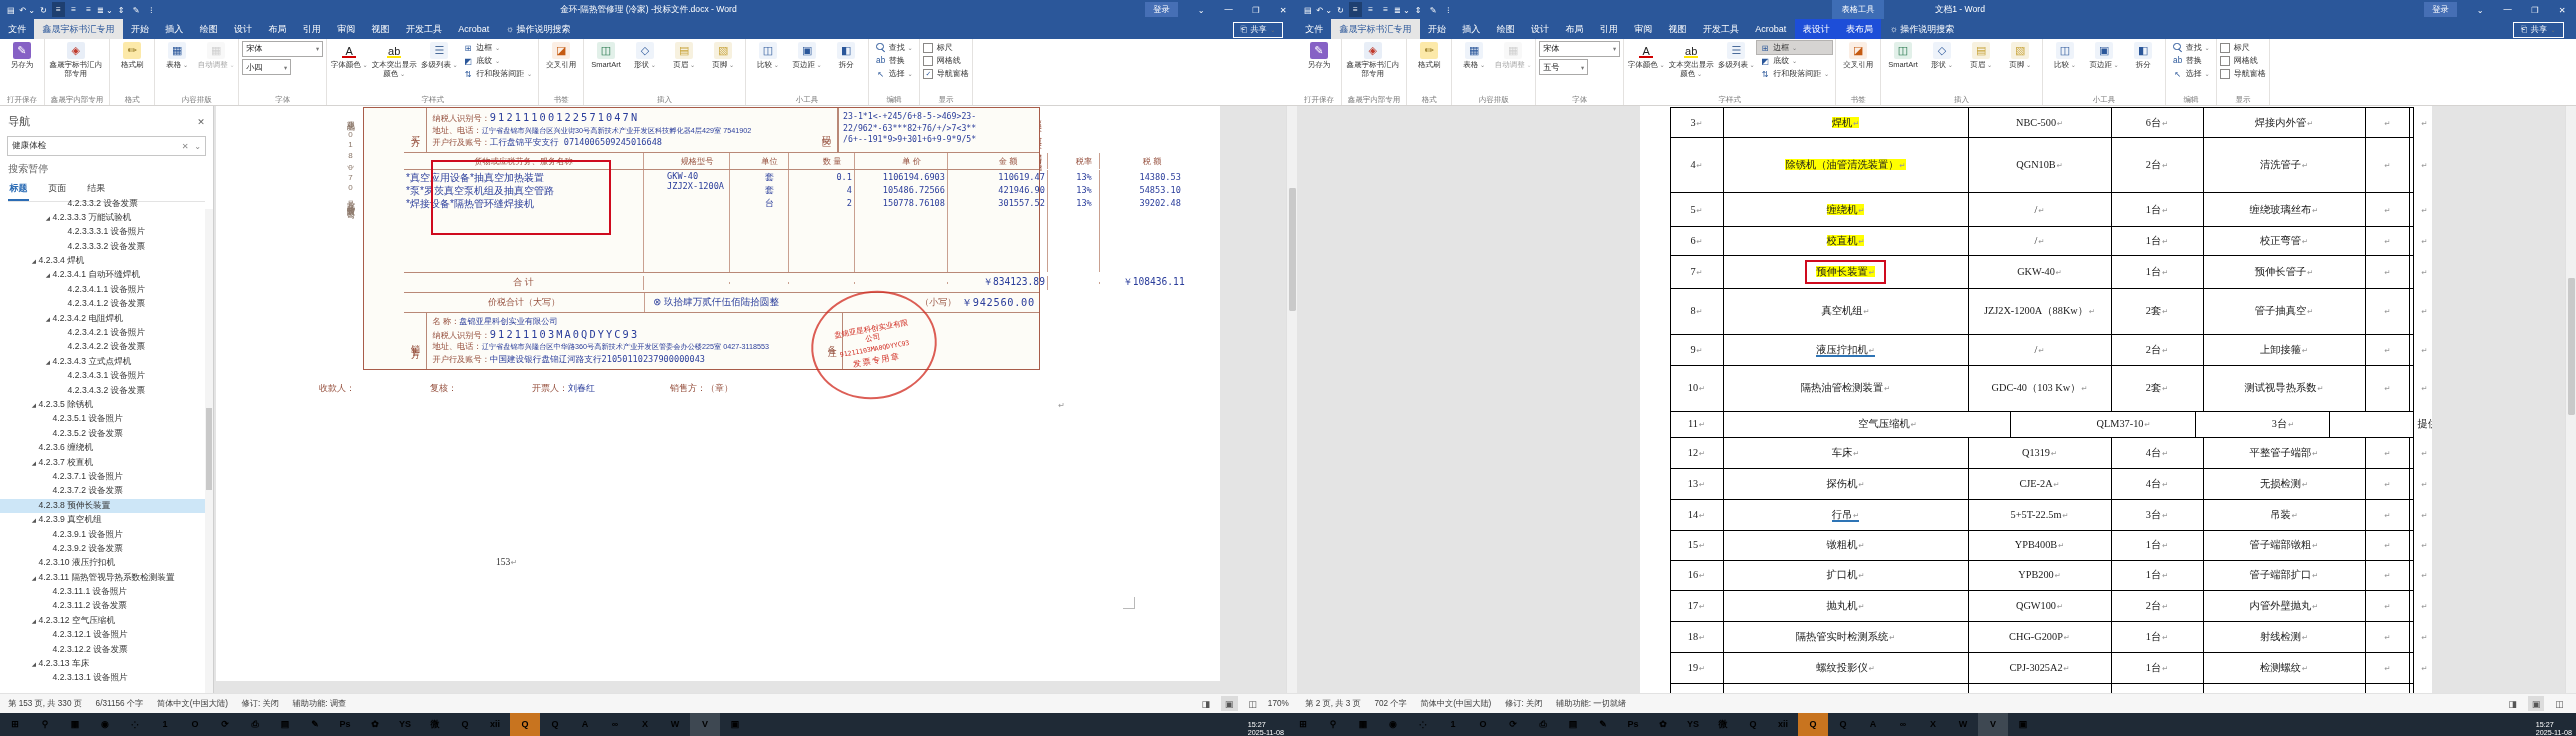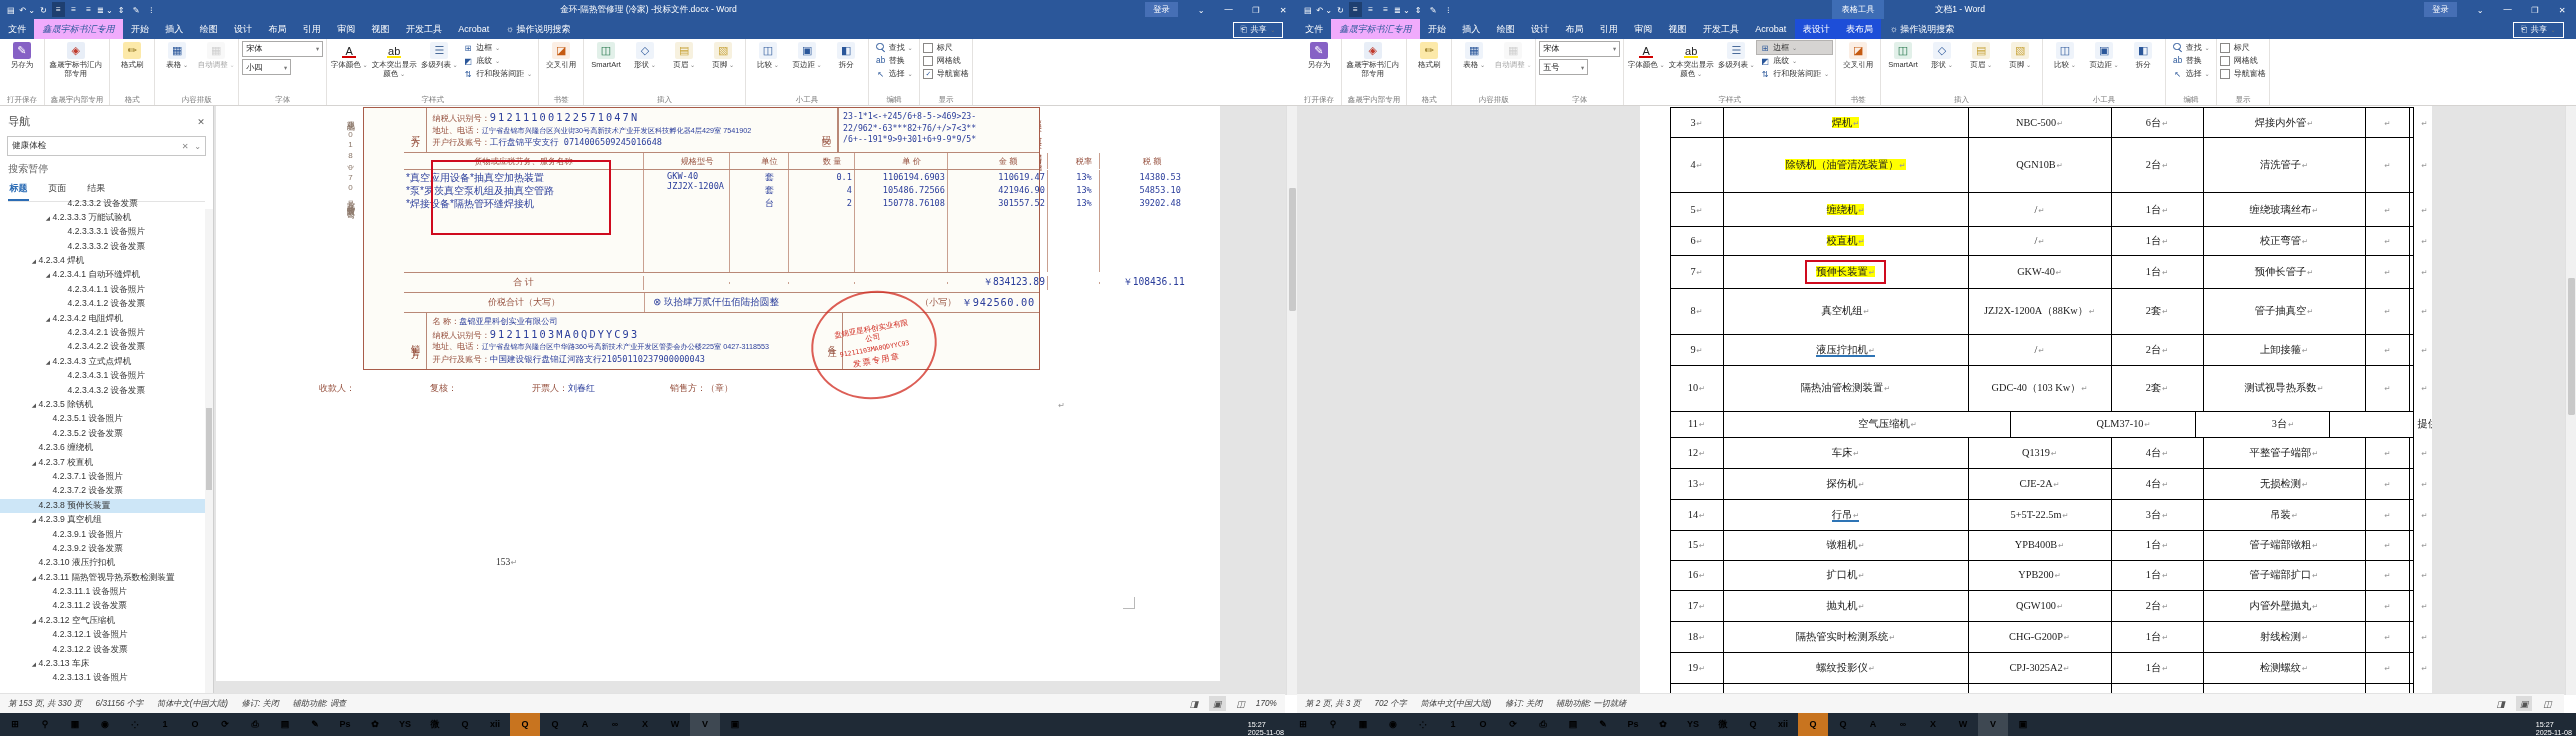--- a/index.html
+++ b/index.html
@@ -12,21 +12,21 @@
   .qat .qbtn{min-width:13.7px;height:15px;display:flex;align-items:center;justify-content:center;font-size:8.2px;color:#fff;}
   .qat .qbtn.press{background:#1e3f70;}
   .tb-title{position:absolute;left:0;right:0;text-align:center;font-size:8.6px;pointer-events:none;}
   .tb-right{margin-left:auto;display:flex;align-items:center;height:19px;}
   .login{background:#466fb5;padding:2.1px 8.2px;font-size:8.2px;margin-right:9.6px;}
   .wbtn{width:27.4px;height:19px;display:flex;align-items:center;justify-content:center;font-size:8.2px;}
   .ctxhdr{position:absolute;top:0;height:19px;background:#3e6db5;color:#fff;display:flex;align-items:center;justify-content:center;font-size:8.2px;padding:0 9.6px;}
   
   .tabsrow{height:20px;background:#2b579a;display:flex;align-items:stretch;position:relative;}
   .rtab{display:flex;align-items:center;padding:0 8.2px;font-size:9px;color:#fff;white-space:nowrap;}
-  .rtab.active{background:#f0abfc;color:#2b579a;font-style:italic;}
+  .rtab.active{background:#e5e5e5;color:#2b579a;}
   .rtab.ctx{background:#1d4ed8;}
   .sharebtn{margin-left:auto;margin-right:6.9px;align-self:center;border:0.7px solid #fff;color:#fff;font-size:8.2px;padding:1.4px 6.9px;display:flex;gap:3.4px;align-items:center;}
   
   .ribbon{height:66px;background:#fff;border-bottom:0.7px solid #d5d3d1;display:flex;align-items:stretch;overflow:hidden;}
   .rgroup{display:flex;flex-direction:column;border-right:0.7px solid #e4e2e0;padding:2.1px 3.4px 0;}
   .rgroup .ritems{flex:1;display:flex;align-items:flex-start;gap:2.1px;}
   .rgroup .glabel{height:10.3px;font-size:7.5px;color:#7b7b7b;text-align:center;white-space:nowrap;padding:0 2.7px;}
   .bigbtn{width:37px;display:flex;flex-direction:column;align-items:center;padding-top:1.4px;color:#333;}
   .bigbtn .bicon{width:18px;height:16.5px;display:flex;align-items:center;justify-content:center;border-radius:2.1px;font-size:11px;margin-bottom:0.7px;position:relative;}
   .bigbtn .bicon .bar{position:absolute;left:2.1px;right:2.1px;bottom:0.7px;height:2.7px;}
@@ -38,22 +38,22 @@
   .smbtn .sicon{width:11px;text-align:center;color:#2b579a;font-size:8.2px;}
   .smbtn.pressed{background:#d6d4d2;outline:0.7px solid #b5b3b1;}
   .combo{width:73px;height:13.7px;border:0.7px solid #aaa9a8;font-size:8.2px;color:#222;display:flex;align-items:center;justify-content:space-between;padding:0 2.7px;margin-bottom:2.7px;background:#fff;}
   .combo.small{width:41px;}
   .chk{display:flex;align-items:center;gap:3.4px;height:13px;font-size:8px;color:#333;}
   .cbox{width:8.2px;height:8.2px;border:0.7px solid #8a8886;background:#fff;font-size:6.9px;line-height:7.5px;text-align:center;color:#2b579a;}
   .mag{width:5.5px;height:5.5px;border:1.4px solid #2b579a;border-radius:50%;display:inline-block;position:relative;margin:0 2.1px 0 0.7px;}
   .mag::after{content:"";position:absolute;right:-2.7px;bottom:-2.1px;width:4.1px;height:1.4px;background:#2b579a;transform:rotate(40deg);}
   
   .docarea{position:absolute;left:0;right:0;top:106px;height:589px;background:#e4e4e4;overflow:hidden;}
-  .statusbar{position:absolute;left:0;right:12px;bottom:0;height:19px;background:#f6f6f6;border-top:0.7px solid #e2e2e2;
-             display:flex;align-items:center;gap:13.7px;padding:0 8.2px;font-size:8.2px;color:#3c3c3c;font-style:italic;}
+  .statusbar{position:absolute;left:0;right:0;bottom:0;height:19px;background:#f6f6f6;border-top:0.7px solid #e2e2e2;
+             display:flex;align-items:center;gap:13.7px;padding:0 8.2px;font-size:8.2px;color:#3c3c3c;}
   .st-right{margin-left:auto;display:flex;align-items:center;gap:6.9px;}
   .viewbtn{width:16.5px;height:15px;display:flex;align-items:center;justify-content:center;color:#555;font-size:9px;}
   .viewbtn.pressed{background:#dcdcdc;}
   .scrollbar{position:absolute;top:0;width:9.6px;background:#f1f1f1;border-left:0.7px solid #e0e0e0;height:589px;}
   .scrollbar .thumb{position:absolute;left:1.4px;right:1.4px;background:#c9c9c9;border-radius:1.4px;}
   
   .navpane{position:absolute;left:0;top:0;width:213px;height:589px;background:#fff;border-right:0.7px solid #cfcfcf;overflow:hidden;}
   .nav-hd{display:flex;align-items:center;padding:8.2px 8.2px 5.5px;color:#4a4a4a;font-size:11px;}
   .nav-close{margin-left:auto;color:#666;font-size:9px;}
   .nav-search{margin:1.4px 6.9px 0;height:18px;border:0.7px solid #c6c6c6;display:flex;align-items:center;font-size:8.6px;color:#333;padding:0 4.1px;gap:5.5px;}

